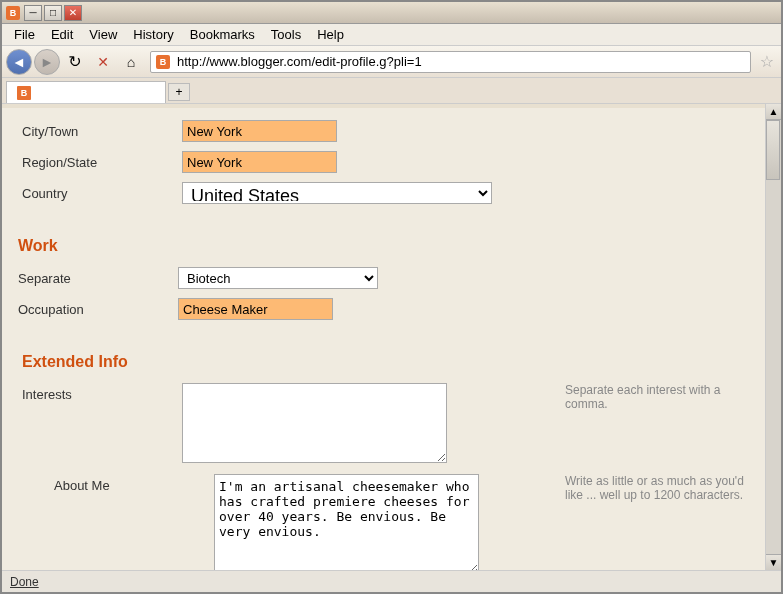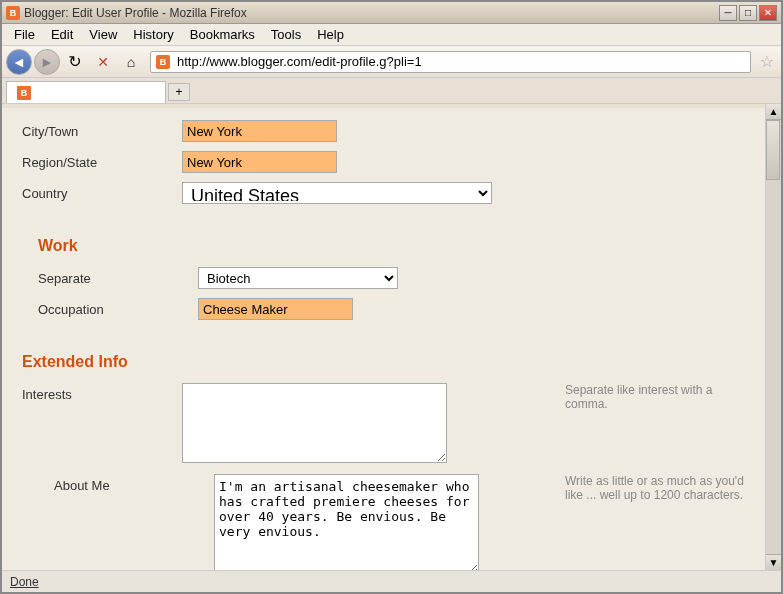--- a/index.html
+++ b/index.html
@@ -65,21 +65,20 @@
     
     .blogger-icon { display: inline-block; width: 14px; height: 14px; background: #e87030; border-radius: 2px; color: white; font-size: 9px; font-weight: bold; text-align: center; line-height: 14px; margin-right: 4px; }
   </style>
 </head>
 <body>
 
 <div class="window">
 
   <div class="title-bar">
     <div class="blogger-icon">B</div>
-    <span class="title-bar-text">Blogger: Edit User Profile - Mozilla Firefox</span>
     <div class="title-bar-buttons">
       <div class="title-btn">─</div>
       <div class="title-btn">□</div>
       <div class="title-btn close">✕</div>
     </div>
   </div>
 
   <div class="menu-bar">
     <span class="menu-item">File</span>
     <span class="menu-item">Edit</span>
@@ -136,21 +135,21 @@
                 <option>United States</option>
                 <option>Canada</option>
                 <option>United Kingdom</option>
                 <option>Australia</option>
                 <option>Other</option>
               </select>
             </div>
           </div>
         </div>
 
-        <div class="form-section" style="background:#f0ebe0; padding: 8px 36px;">
+        <div class="form-section" style="background:#f0ebe0; padding: 8px 16px;">
           <div class="section-header">Work</div>
           <div class="form-row">
             <div class="form-label">Separate</div>
             <div class="form-field">
               <select class="select-industry">
                 <option>Biotech</option>
                 <option>Technology</option>
                 <option>Finance</option>
                 <option>Education</option>
                 <option>Healthcare</option>
@@ -166,21 +165,21 @@
           </div>
         </div>
 
         <div class="form-section" style="background:#f0ebe0; padding: 8px 20px;">
           <div class="section-header">Extended Info</div>
           <div class="form-row row-with-hint" style="align-items: flex-start;">
             <div class="form-label" style="padding-top:4px;">Interests</div>
             <div class="form-field">
               <textarea class="textarea-field" style=""></textarea>
             </div>
-            <div class="hint-text">Separate like interest with a comma.</div>
+            <div class="hint-text">Separate each interest with a comma.</div>
           </div>
           <div class="form-row row-with-hint" style="align-items: flex-start; margin-top: 8px; margin-left: 32px;">
             <div class="form-label" style="padding-top:4px;">About Me</div>
             <div class="form-field">
               <textarea class="textarea-about" style="">I'm an artisanal cheesemaker who has crafted premiere cheeses for over 40 years. Be envious. Be very envious.</textarea>
             </div>
             <div class="hint-text">Write as little or as much as you'd like ... well up to 1200 characters.</div>
           </div>
         </div>
 

